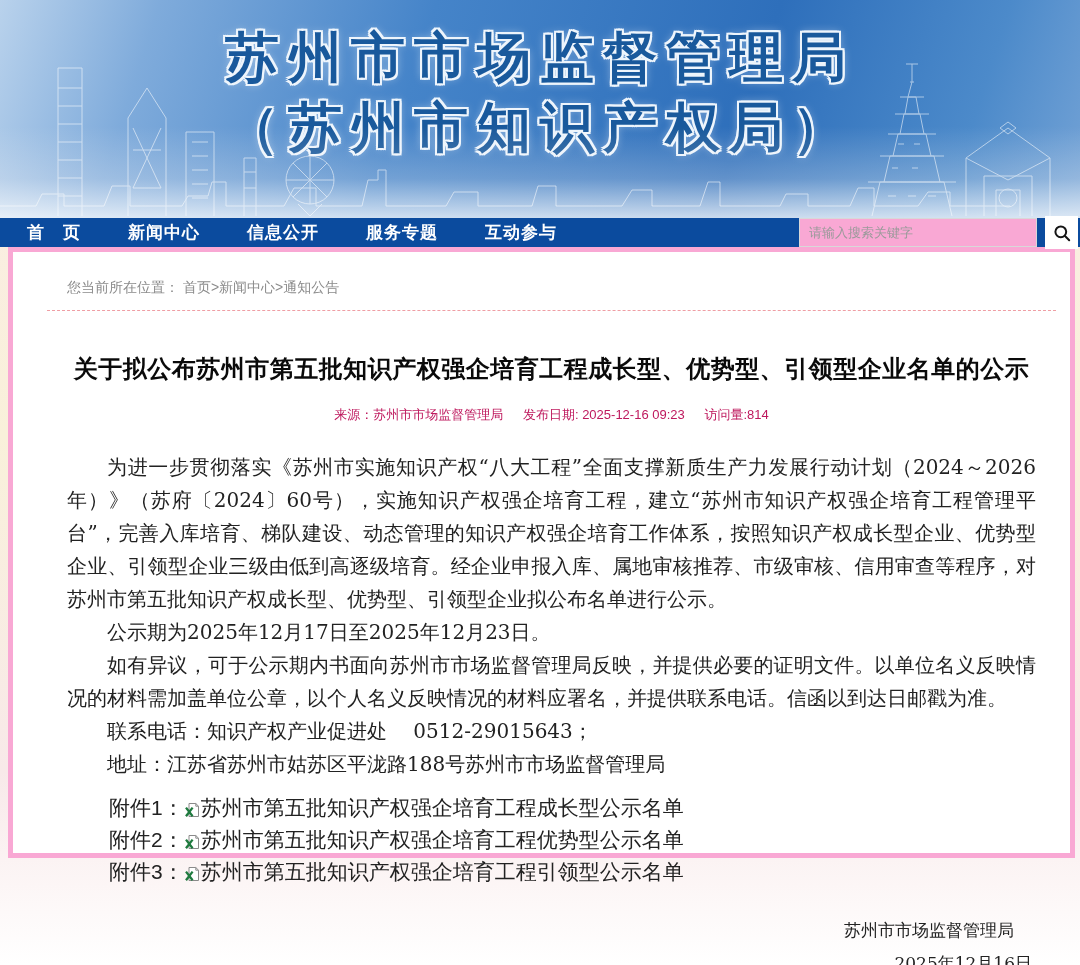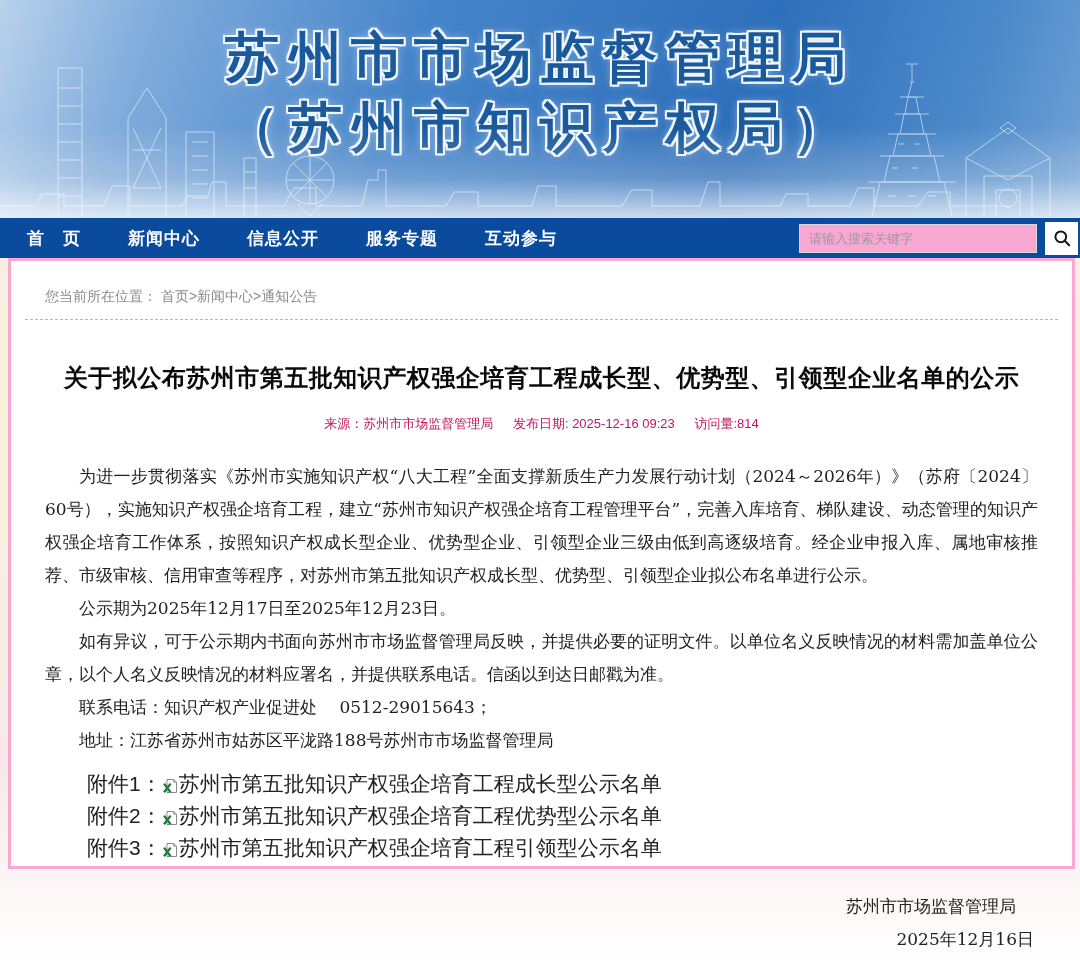--- a/index.html
+++ b/index.html
@@ -25,58 +25,59 @@
   .banner-titles { position:absolute; top:22px; left:0; width:100%; text-align:center; z-index:2; }
   .banner-line {
     font-weight:bold; color:#19599c; font-size:54px; letter-spacing:9px; line-height:1.3;
     text-shadow: 2px 0 0 #eef5fc, -2px 0 0 #eef5fc, 0 2px 0 #eef5fc, 0 -2px 0 #eef5fc,
                  2px 2px 0 #eef5fc, -2px -2px 0 #eef5fc, 2px -2px 0 #eef5fc, -2px 2px 0 #eef5fc,
                  0 0 10px rgba(255,255,255,0.55);
   }
 
   
   .nav {
-    height:40px; background:#0b4b9e; display:flex; align-items:center;
+    height:29px; background:#0b4b9e; display:flex; align-items:center;
     padding:0 2px 0 27px; position:relative; z-index:4;
   }
   .nav-item {
     color:#ffffff; font-weight:bold; font-size:17px; letter-spacing:1px;
     margin-right:47px; cursor:pointer; white-space:nowrap; text-decoration:none;
   }
   .search { margin-left:auto; display:flex; align-items:center; gap:8px; }
   .search input {
     width:238px; height:29px; border:1px solid #d8d8d8; background:#f9a8d4;
     padding:0 9px; font-size:13px; color:#333; outline:none;
   }
   .search input::placeholder { color:#9a9a9a; }
   .search button {
     width:33px; height:33px; background:#fff; border:none; cursor:pointer;
     display:flex; align-items:center; justify-content:center; padding:0;
   }
 
   
   .container {
     margin:0 5px 0 8px; height:611px; background:#fff;
-    border:3px solid #f9a8d4;
+    border:5px solid #f9a8d4;
+    padding-left:20px;
   }
   .breadcrumb { padding:27px 0 13px 34px; font-size:14px; color:#8b8b8b; }
   .crumb-path { color:#8b8b8b; cursor:pointer; }
   .divider { margin:0 14px; border-bottom:1px dashed #ef9ea4; }
 
   .article { padding:0 34px; color:#222; }
   .article h1 {
     margin:41px 0 0; text-align:center; font-size:24px; font-weight:bold;
     color:#0a0a0a; line-height:1.45; letter-spacing:0.5px;
   }
   .meta { margin-top:19px; text-align:center; font-size:13px; color:#be185d; }
   .meta span { margin:0 8px; }
 
   .body {
     margin-top:27px; font-family:"DejaVu Serif","Liberation Serif",serif;
-    font-size:17px; line-height:33px; text-align:justify; color:#222;
+    font-size:20px; line-height:33px; text-align:justify; color:#222;
   }
   .body p { margin:0; text-indent:2em; }
 
   .attachments {
     margin-top:11px; font-family:Liberation Sans, sans-serif;
     font-size:21px; line-height:32px;
   }
   .attach-row { padding-left:2em; white-space:nowrap; }
   .attach-row .xls { vertical-align:-3px; margin-right:1px; }
   .attach-link { color:#222; text-decoration:none; cursor:pointer; }

